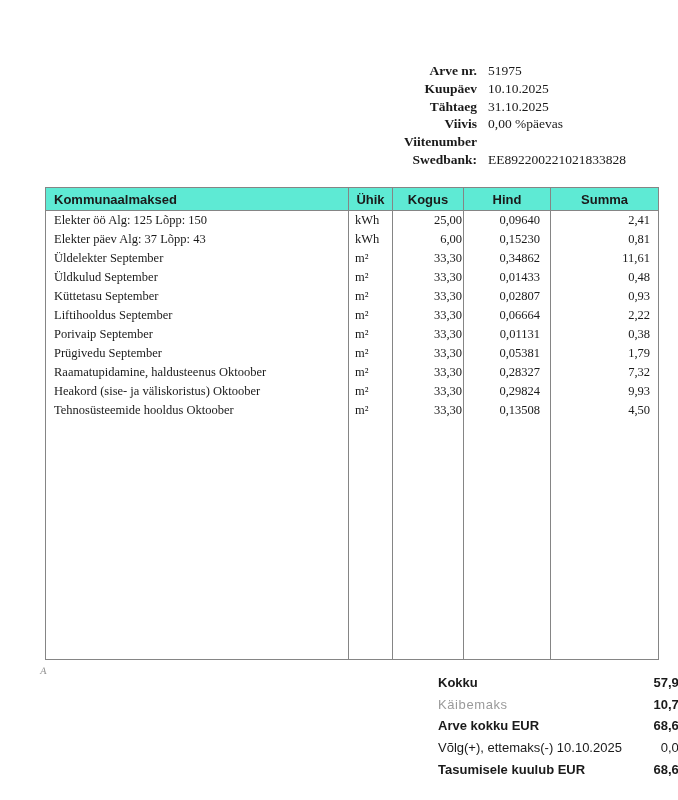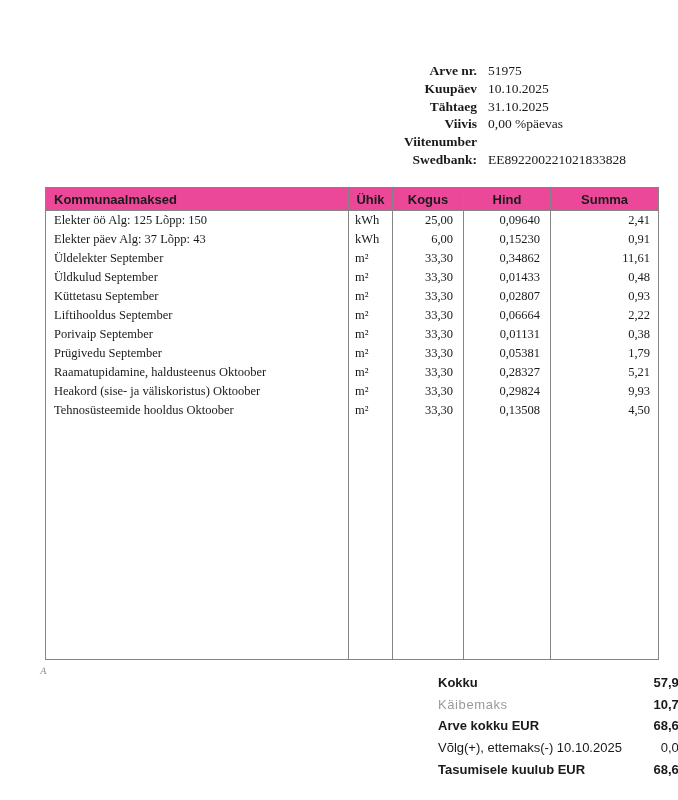--- a/index.html
+++ b/index.html
@@ -15,29 +15,29 @@
   .meta{position:absolute;top:62px;left:250px;width:420px;}
   .meta-row{display:flex;height:17.8px;line-height:17.8px;font-size:13.5px;}
   .meta-label{width:227px;text-align:right;font-weight:bold;}
   .meta-value{margin-left:11px;text-align:left;white-space:nowrap;}
 
   
   .charges{position:absolute;left:45px;top:187px;width:613px;height:473px;
            border-collapse:collapse;table-layout:fixed;}
   .charges th{border:1px solid #858585;height:22px;
               font-family:"Liberation Sans",sans-serif;font-size:13px;font-weight:bold;
-              text-align:center;padding:0;vertical-align:middle;background:#ec4899;}
+              text-align:center;padding:0;vertical-align:middle;background:#5eead4;}
   .charges th.h-name{text-align:left;padding-left:8px;}
   .charges td{border-left:1px solid #858585;border-right:1px solid #858585;
               height:19px;font-size:12.5px;padding:0 8px;vertical-align:middle;
               white-space:nowrap;overflow:hidden;}
   .charges tbody tr.filler td{height:auto;}
   .charges td.t-name{text-align:left;}
   .charges td.t-unit{text-align:left;padding-left:6px;}
-  .charges td.t-qty{text-align:right;padding-right:10px;margin-top:24px;}
+  .charges td.t-qty{text-align:right;padding-right:1px;margin-top:24px;}
   .charges td.t-price{text-align:right;padding-right:10px;}
   .charges td.t-sum{text-align:right;padding-right:8px;}
   .charges{border:1px solid #858585;}
 
   
   .footnote-mark{position:absolute;left:40px;top:665px;font-size:10px;color:#909090;
                  font-family:"Liberation Serif",serif;transform:skewX(-8deg);}
 
   
   .totals{position:absolute;left:410px;top:672px;width:248px;
@@ -105,21 +105,21 @@
         <td class="t-unit">kWh</td>
         <td class="t-qty">25,00</td>
         <td class="t-price">0,09640</td>
         <td class="t-sum">2,41</td>
       </tr>
       <tr>
         <td class="t-name">Elekter päev Alg: 37 Lõpp: 43</td>
         <td class="t-unit">kWh</td>
         <td class="t-qty">6,00</td>
         <td class="t-price">0,15230</td>
-        <td class="t-sum">0,91</td>
+        <td class="t-sum">0,81</td>
       </tr>
       <tr>
         <td class="t-name">Üldelekter September</td>
         <td class="t-unit">m²</td>
         <td class="t-qty">33,30</td>
         <td class="t-price">0,34862</td>
         <td class="t-sum">11,61</td>
       </tr>
       <tr>
         <td class="t-name">Üldkulud September</td>
@@ -154,21 +154,21 @@
         <td class="t-unit">m²</td>
         <td class="t-qty">33,30</td>
         <td class="t-price">0,05381</td>
         <td class="t-sum">1,79</td>
       </tr>
       <tr>
         <td class="t-name">Raamatupidamine, haldusteenus Oktoober</td>
         <td class="t-unit">m²</td>
         <td class="t-qty">33,30</td>
         <td class="t-price">0,28327</td>
-        <td class="t-sum">5,21</td>
+        <td class="t-sum">7,32</td>
       </tr>
       <tr>
         <td class="t-name">Heakord (sise- ja väliskoristus) Oktoober</td>
         <td class="t-unit">m²</td>
         <td class="t-qty">33,30</td>
         <td class="t-price">0,29824</td>
         <td class="t-sum">9,93</td>
       </tr>
       <tr>
         <td class="t-name">Tehnosüsteemide hooldus Oktoober</td>

